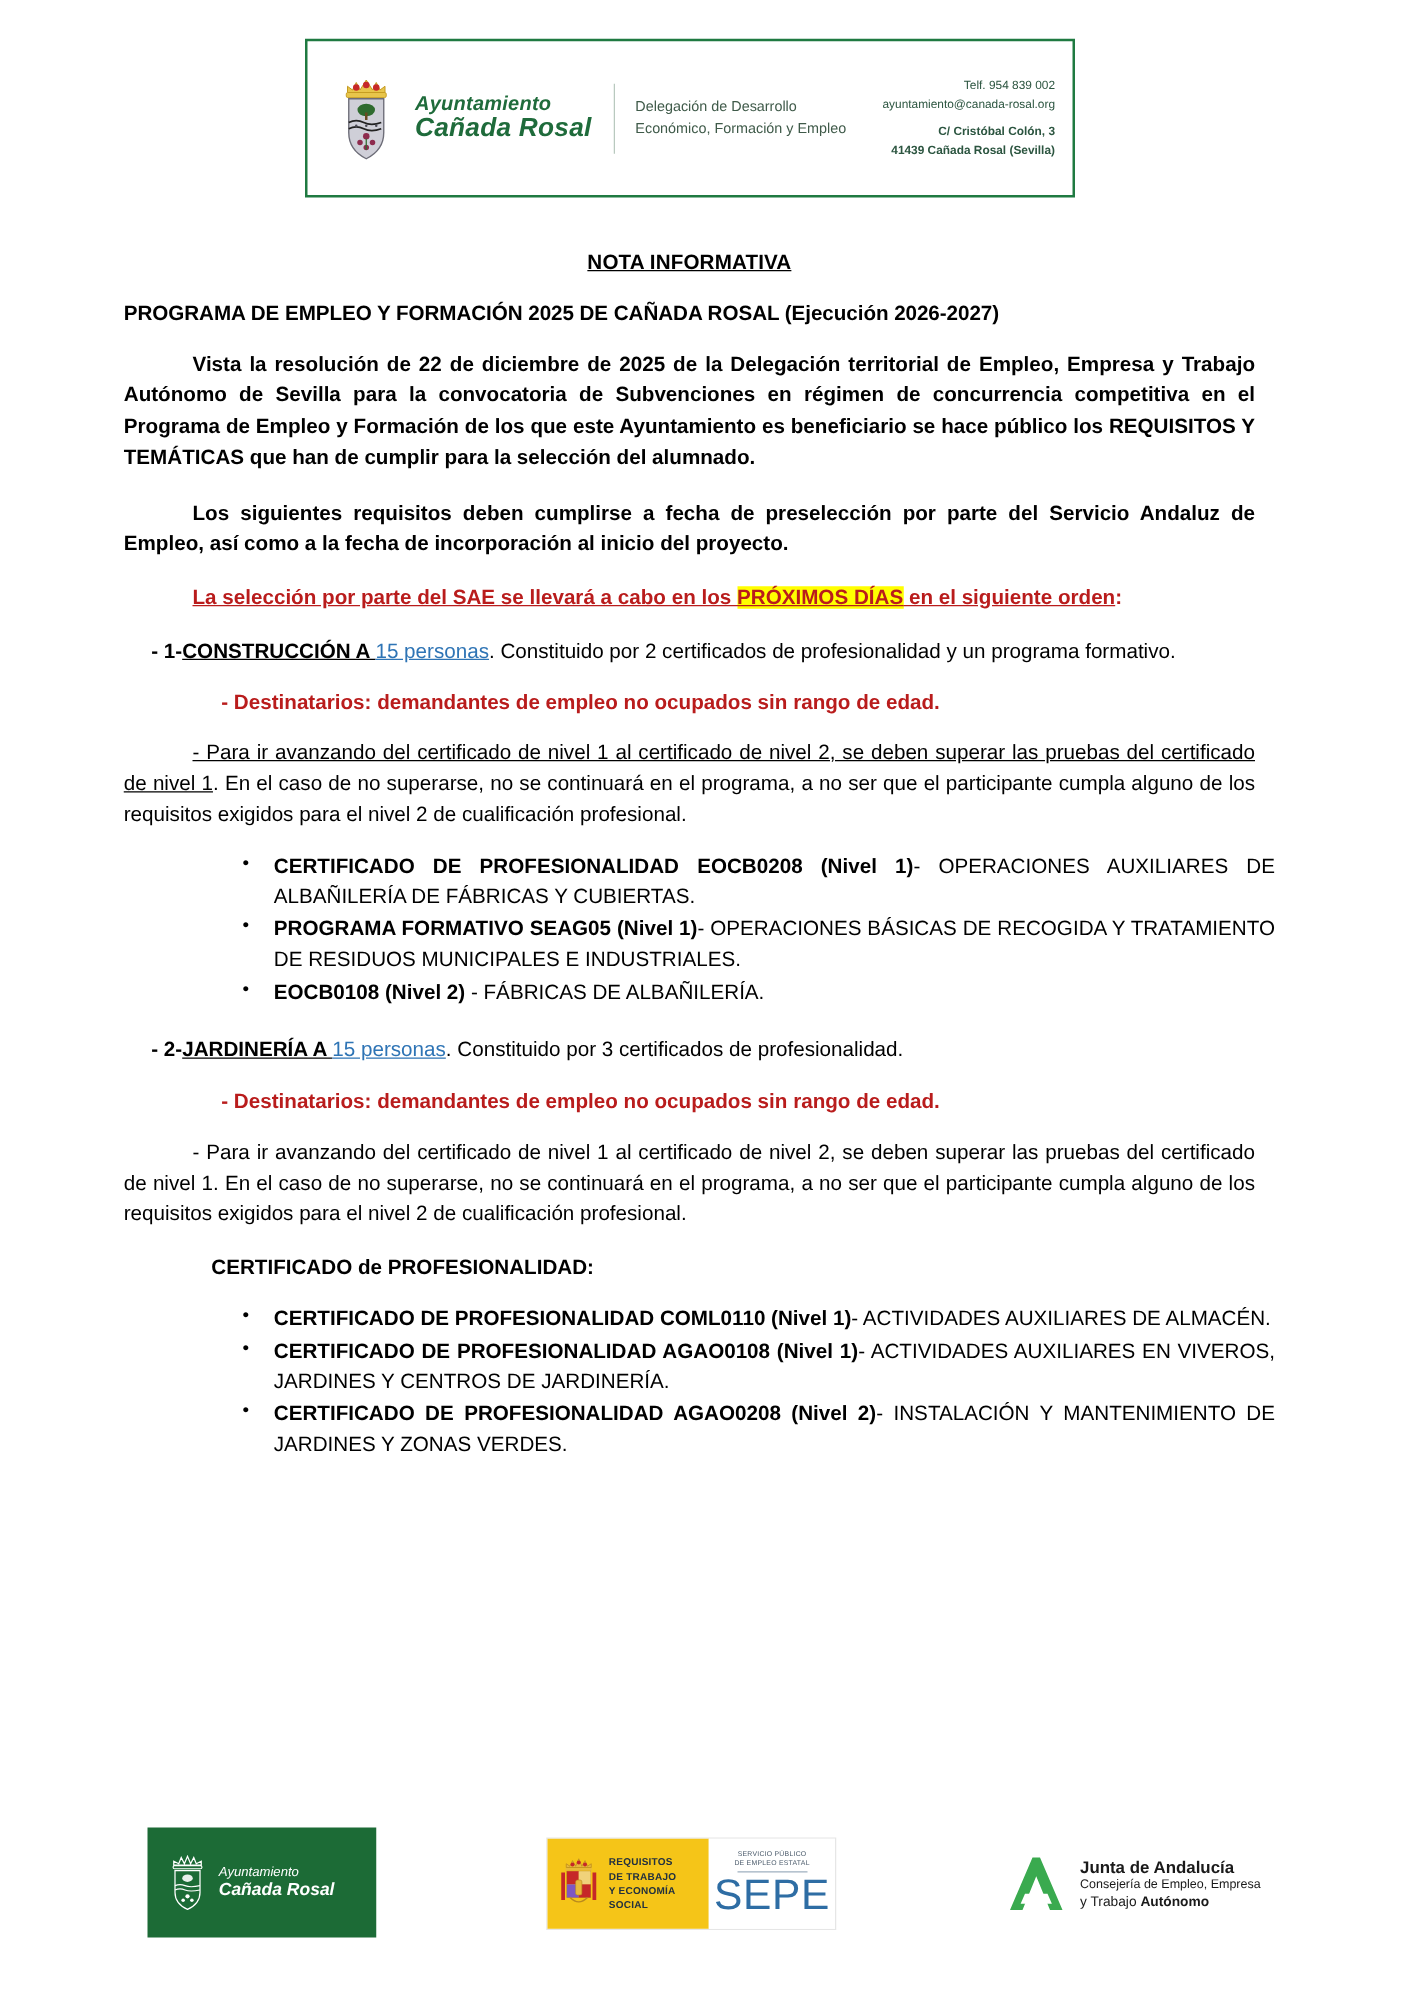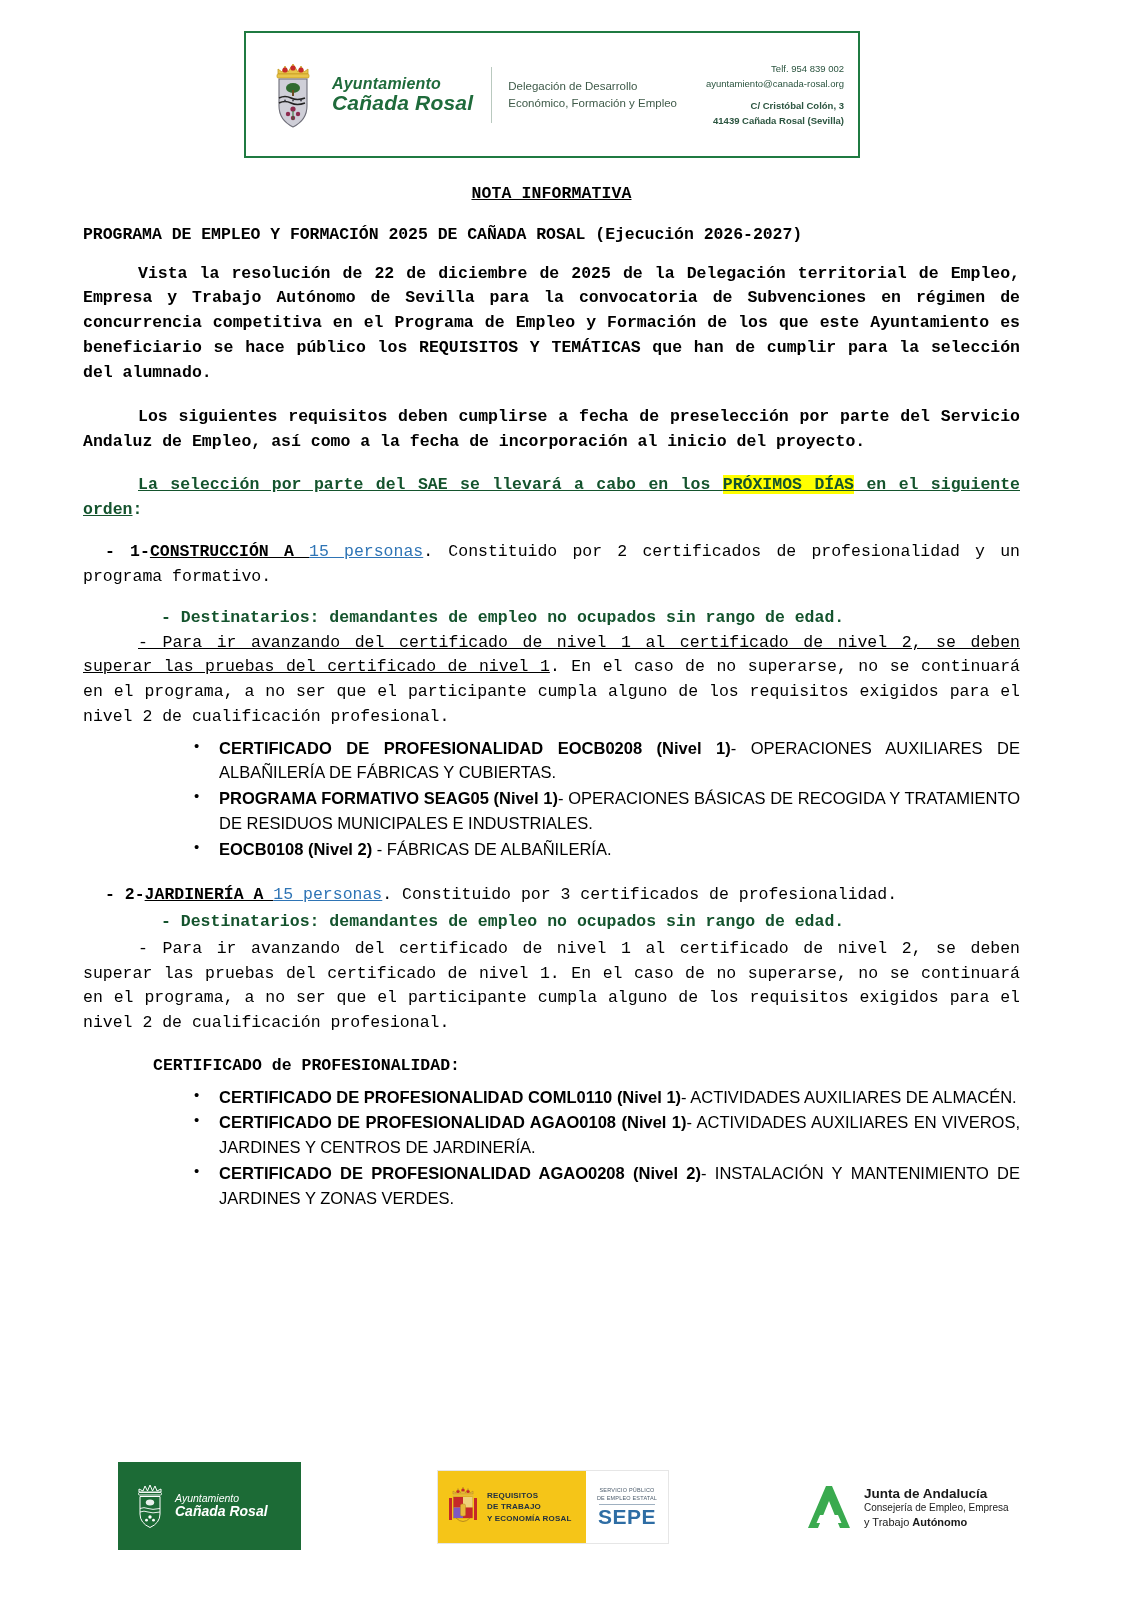--- a/index.html
+++ b/index.html
@@ -92,43 +92,42 @@
   
   .doc {
     position: absolute;
     left: 83px;
     top: 182px;
     width: 937px;
     font-size: 16.5px;
     line-height: 1.50;
   }
   .doc p {
-    margin: 0;
-    font-family: Liberation Mono, monospace;
+    margin: 16px;
   }
 
   .title {
     text-align: center;
     font-weight: bold;
     text-decoration: underline;
     letter-spacing: .1px;
   }
   .subtitle {
     text-align: left;
     font-weight: bold;
     margin-top: 16px !important;
     letter-spacing: -.05px;
   }
   .para-just {
     text-align: justify;
     text-justify: inter-word;
   }
   .bold { font-weight: bold; }
   .ul { text-decoration: underline; }
-  .red { color: #14532d; }
+  .red { color: #b91c1c; }
   .blue { color: #2E74B5; }
   .hl { background: #FFFF00; }
 
   .p-vista {
     margin-top: 14px !important;
     font-weight: bold;
     text-indent: 55px;
   }
   .p-inscripcion {
     margin-top: 20px !important;
@@ -285,22 +284,22 @@
     line-height: 1.3;
     letter-spacing: .2px;
   }
   .sepe-rule {
     width: 56px;
     height: 1px;
     background: #9fb0c0;
     margin: 2px 0 1px;
   }
   .sepe-word {
-    font-size: 21px;
-    font-weight: bold;
+    font-size: 34px;
+    font-weight: normal;
     color: #2E6DA4;
     letter-spacing: .5px;
     line-height: 1;
   }
 
   .logo-junta {
     position: absolute;
     left: 804px;
     top: 18px;
     width: 230px;
@@ -460,21 +459,21 @@
           <rect x="17" y="23.5" width="9.5" height="10.5" fill="#C62828"></rect>
           <rect x="14.5" y="20" width="5" height="12" rx="1.5" fill="#E8B93B" stroke="#B98A1E" stroke-width=".5"></rect>
           <rect x="3" y="14" width="3" height="22" fill="#C62828"></rect>
           <rect x="28" y="14" width="3" height="22" fill="#C62828"></rect>
           <path d="M10 34 Q17 41 24 34" stroke="#B98A1E" stroke-width="1" fill="none"></path>
         </svg>
       </div>
       <div class="min-txt">
         <div>REQUISITOS</div>
         <div>DE TRABAJO</div>
-        <div>Y ECONOMÍA ROSAL</div>
+        <div>Y ECONOMÍA SOCIAL</div>
       </div>
     </div>
     <div class="min-right">
       <div class="sepe-top">SERVICIO PÚBLICO</div>
       <div class="sepe-top">DE EMPLEO ESTATAL</div>
       <div class="sepe-rule"></div>
       <div class="sepe-word">SEPE</div>
     </div>
   </div>
 

